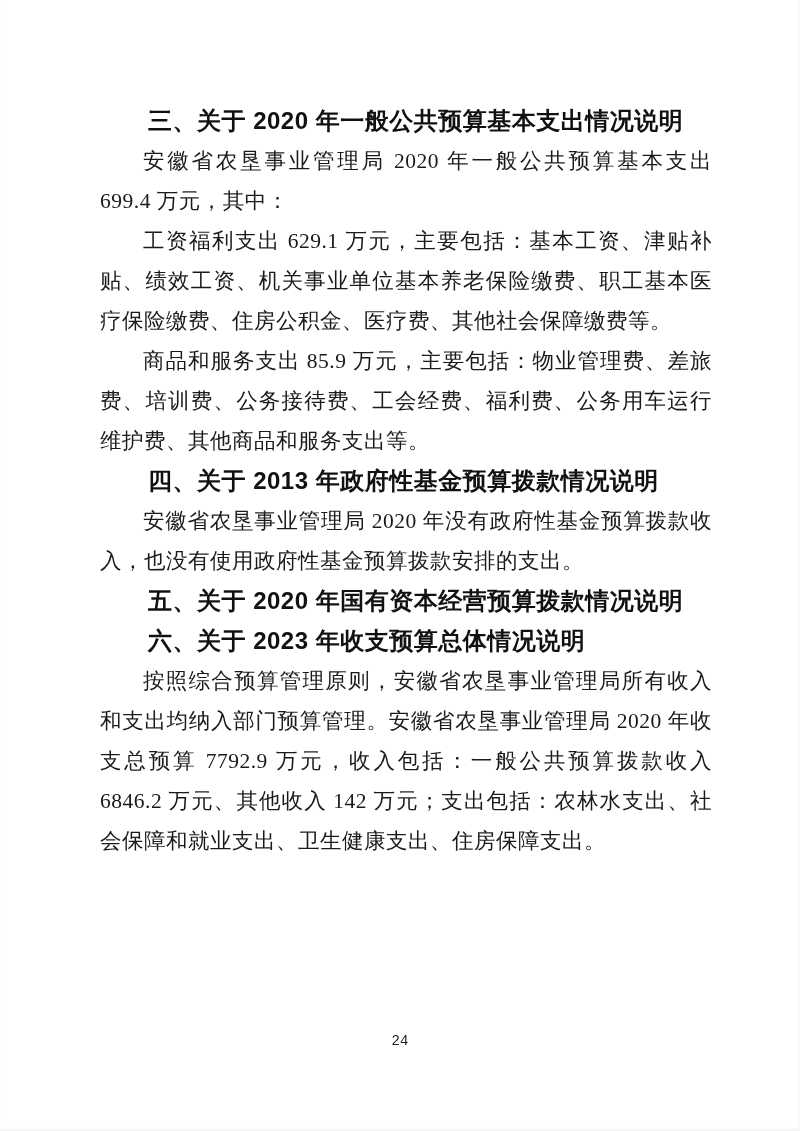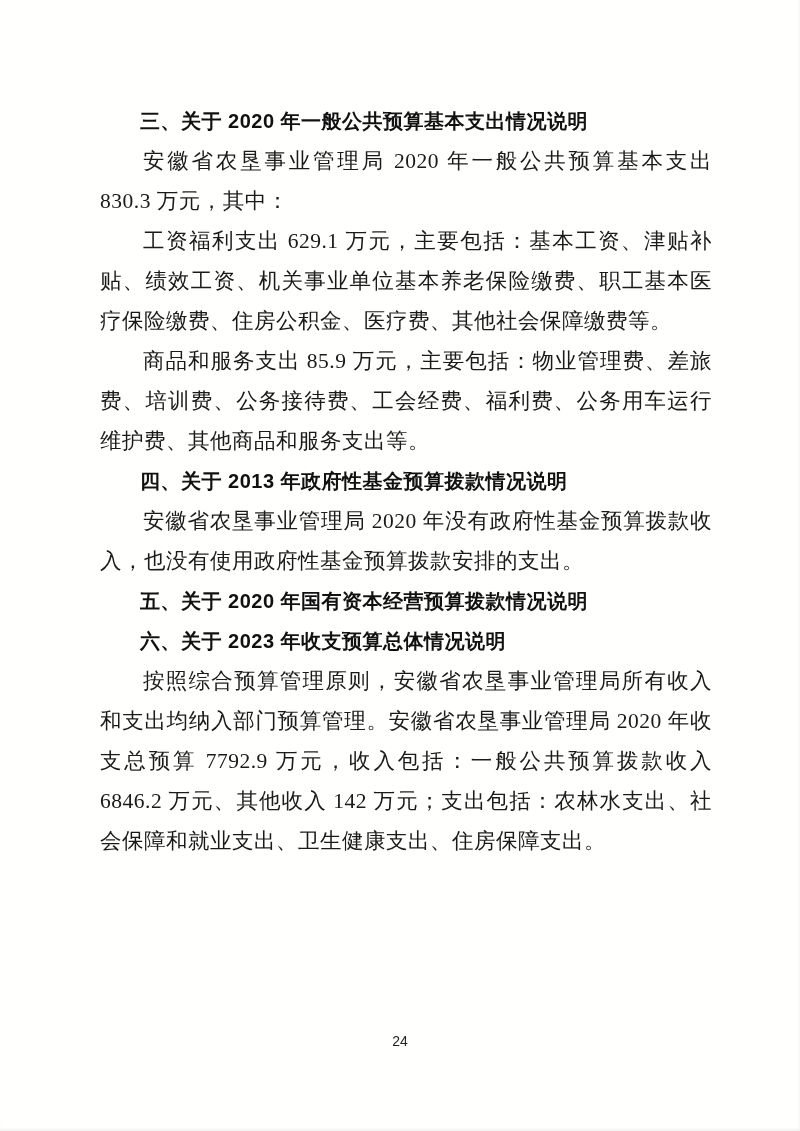--- a/index.html
+++ b/index.html
@@ -29,45 +29,45 @@
     line-height: 40px;
     text-align: justify;
     text-justify: inter-ideograph;
     text-indent: 2em;
     letter-spacing: 0.5px;
   }
   .heading {
     margin: 0;
     font-family: "Liberation Sans", "DejaVu Sans", sans-serif;
     font-weight: 700;
-    font-size: 20px;
+    font-size: 24px;
     line-height: 40px;
     text-indent: 2em;
     letter-spacing: 0.5px;
     color: #111111;
   }
   .page-number {
     position: absolute;
     left: 0;
     right: 0;
     top: 1031px;
     text-align: center;
     font-size: 14px;
     line-height: 20px;
     color: #222222;
-    font-family: Liberation Sans, sans-serif;
+    font-family: Liberation Mono, monospace;
   }
 </style>
 </head>
 <body>
 
 <div class="page">
   <div class="content">
     <p class="heading">三、关于 2020 年一般公共预算基本支出情况说明</p>
-    <p class="para">安徽省农垦事业管理局 2020 年一般公共预算基本支出 830.3 万元，其中：</p>
+    <p class="para">安徽省农垦事业管理局 2020 年一般公共预算基本支出 699.4 万元，其中：</p>
     <p class="para">工资福利支出 629.1 万元，主要包括：基本工资、津贴补贴、绩效工资、机关事业单位基本养老保险缴费、职工基本医疗保险缴费、住房公积金、医疗费、其他社会保障缴费等。</p>
     <p class="para">商品和服务支出 85.9 万元，主要包括：物业管理费、差旅费、培训费、公务接待费、工会经费、福利费、公务用车运行维护费、其他商品和服务支出等。</p>
     <p class="heading">四、关于 2013 年政府性基金预算拨款情况说明</p>
     <p class="para">安徽省农垦事业管理局 2020 年没有政府性基金预算拨款收入，也没有使用政府性基金预算拨款安排的支出。</p>
     <p class="heading">五、关于 2020 年国有资本经营预算拨款情况说明</p>
     <p class="heading">六、关于 2023 年收支预算总体情况说明</p>
     <p class="para">按照综合预算管理原则，安徽省农垦事业管理局所有收入和支出均纳入部门预算管理。安徽省农垦事业管理局 2020 年收支总预算 7792.9 万元，收入包括：一般公共预算拨款收入 6846.2 万元、其他收入 142 万元；支出包括：农林水支出、社会保障和就业支出、卫生健康支出、住房保障支出。</p>
   </div>
   <div class="page-number">24</div>
 </div>

